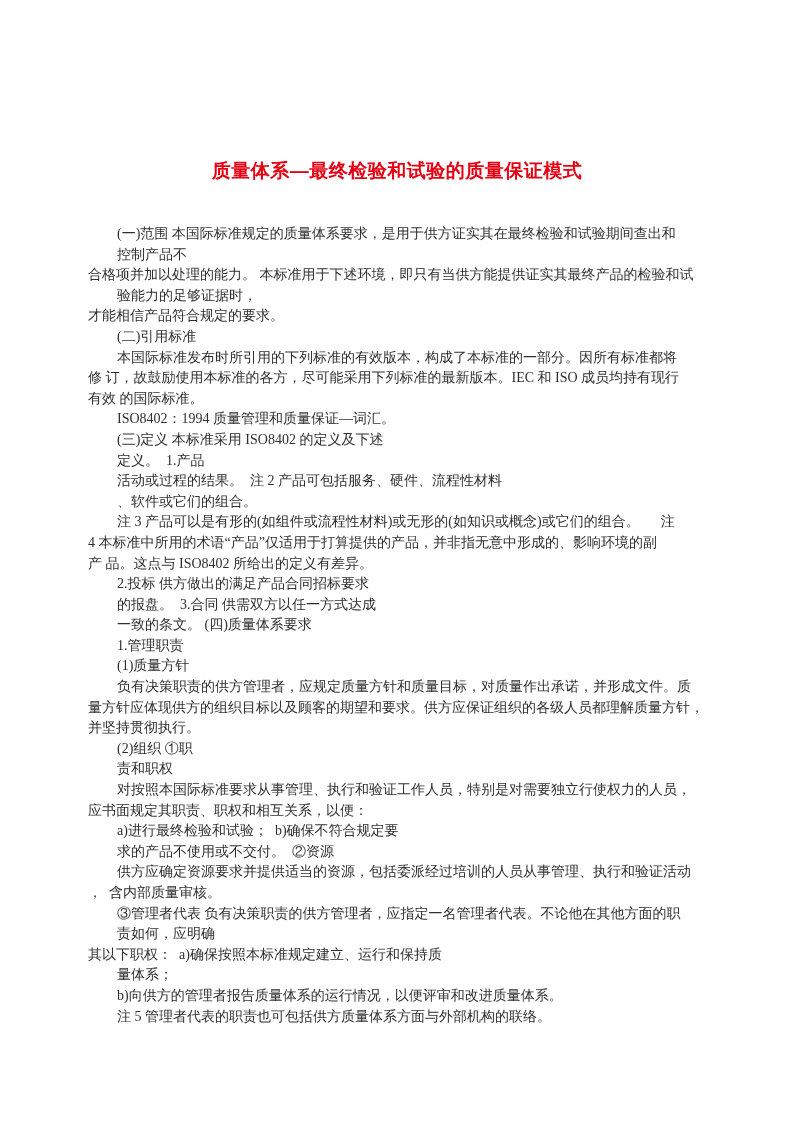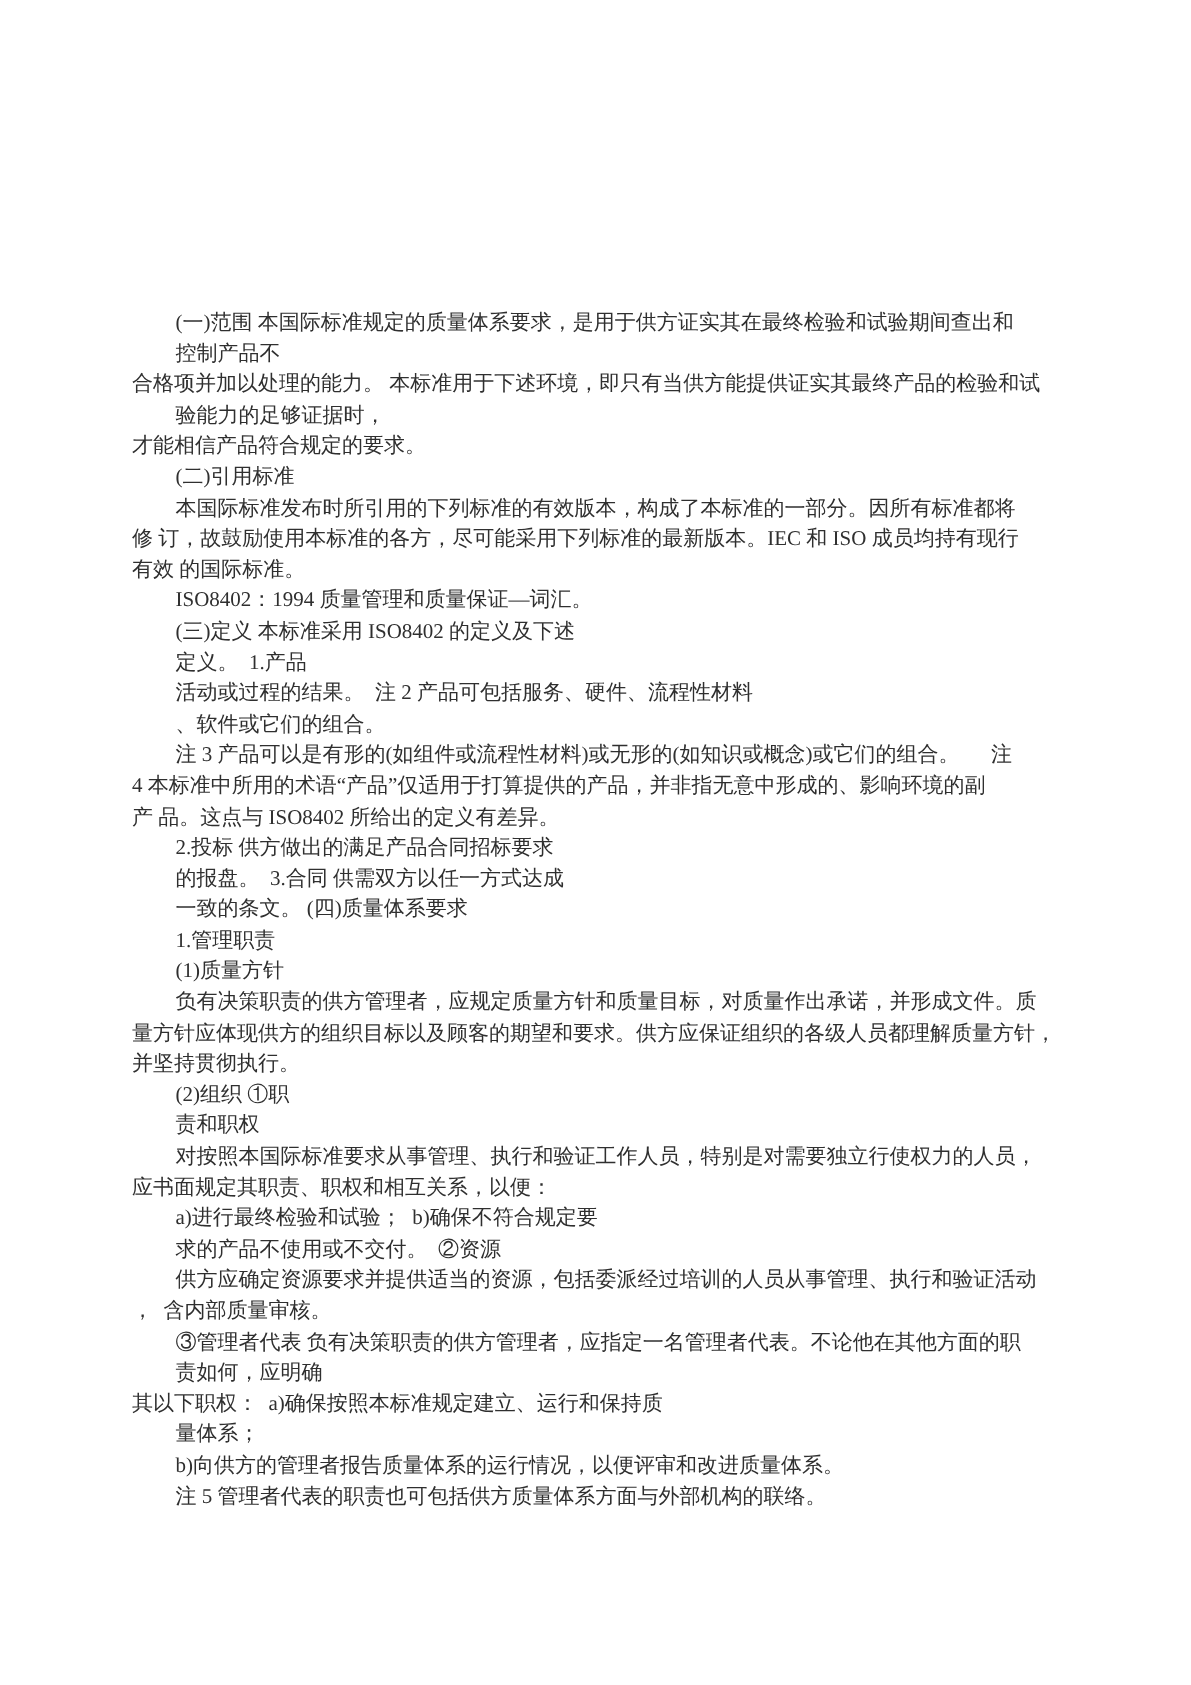--- a/index.html
+++ b/index.html
@@ -24,32 +24,33 @@
     text-align: center;
     font-family: "Liberation Sans", "DejaVu Sans", sans-serif;
     font-size: 19px;
     font-weight: bold;
     letter-spacing: 0.5px;
     line-height: 22px;
   }
   .doc-body {
     position: absolute;
     left: 88px;
-    top: 206px;
+    top: 224px;
     width: 628px;
     font-size: 14px;
     line-height: 20.6px;
     white-space: pre-wrap;
     word-break: break-all;
   }
   .line {
     min-height: 20.6px;
   }
   .line.indent {
     padding-left: 29px;
   }
 </style>
 </head>
 <body>
 
 <div class="page">
+  <h1 class="doc-title" style="color: rgb(230, 0, 18);">质量体系—最终检验和试验的质量保证模式</h1>
   <div class="doc-body" id="doc-body" style="color: rgb(47, 47, 47);"><div class="line indent">(一)范围 本国际标准规定的质量体系要求，是用于供方证实其在最终检验和试验期间查出和</div><div class="line indent">控制产品不</div><div class="line">合格项并加以处理的能力。 本标准用于下述环境，即只有当供方能提供证实其最终产品的检验和试</div><div class="line indent">验能力的足够证据时，</div><div class="line">才能相信产品符合规定的要求。</div><div class="line indent">(二)引用标准</div><div class="line indent">本国际标准发布时所引用的下列标准的有效版本，构成了本标准的一部分。因所有标准都将</div><div class="line">修 订，故鼓励使用本标准的各方，尽可能采用下列标准的最新版本。IEC 和 ISO 成员均持有现行</div><div class="line">有效 的国际标准。</div><div class="line indent">ISO8402：1994 质量管理和质量保证—词汇。</div><div class="line indent">(三)定义 本标准采用 ISO8402 的定义及下述</div><div class="line indent">定义。  1.产品</div><div class="line indent">活动或过程的结果。  注 2 产品可包括服务、硬件、流程性材料</div><div class="line indent">、软件或它们的组合。</div><div class="line indent">注 3 产品可以是有形的(如组件或流程性材料)或无形的(如知识或概念)或它们的组合。      注</div><div class="line">4 本标准中所用的术语“产品”仅适用于打算提供的产品，并非指无意中形成的、影响环境的副</div><div class="line">产 品。这点与 ISO8402 所给出的定义有差异。</div><div class="line indent">2.投标 供方做出的满足产品合同招标要求</div><div class="line indent">的报盘。  3.合同 供需双方以任一方式达成</div><div class="line indent">一致的条文。 (四)质量体系要求</div><div class="line indent">1.管理职责</div><div class="line indent">(1)质量方针</div><div class="line indent">负有决策职责的供方管理者，应规定质量方针和质量目标，对质量作出承诺，并形成文件。质</div><div class="line">量方针应体现供方的组织目标以及顾客的期望和要求。供方应保证组织的各级人员都理解质量方针，</div><div class="line">并坚持贯彻执行。</div><div class="line indent">(2)组织 ①职</div><div class="line indent">责和职权</div><div class="line indent">对按照本国际标准要求从事管理、执行和验证工作人员，特别是对需要独立行使权力的人员，</div><div class="line">应书面规定其职责、职权和相互关系，以便：</div><div class="line indent">a)进行最终检验和试验；  b)确保不符合规定要</div><div class="line indent">求的产品不使用或不交付。  ②资源</div><div class="line indent">供方应确定资源要求并提供适当的资源，包括委派经过培训的人员从事管理、执行和验证活动</div><div class="line">，  含内部质量审核。</div><div class="line indent">③管理者代表 负有决策职责的供方管理者，应指定一名管理者代表。不论他在其他方面的职</div><div class="line indent">责如何，应明确</div><div class="line">其以下职权：  a)确保按照本标准规定建立、运行和保持质</div><div class="line indent">量体系；</div><div class="line indent">b)向供方的管理者报告质量体系的运行情况，以便评审和改进质量体系。</div><div class="line indent">注 5 管理者代表的职责也可包括供方质量体系方面与外部机构的联络。</div></div>
 </div>
 
 </body></html>

